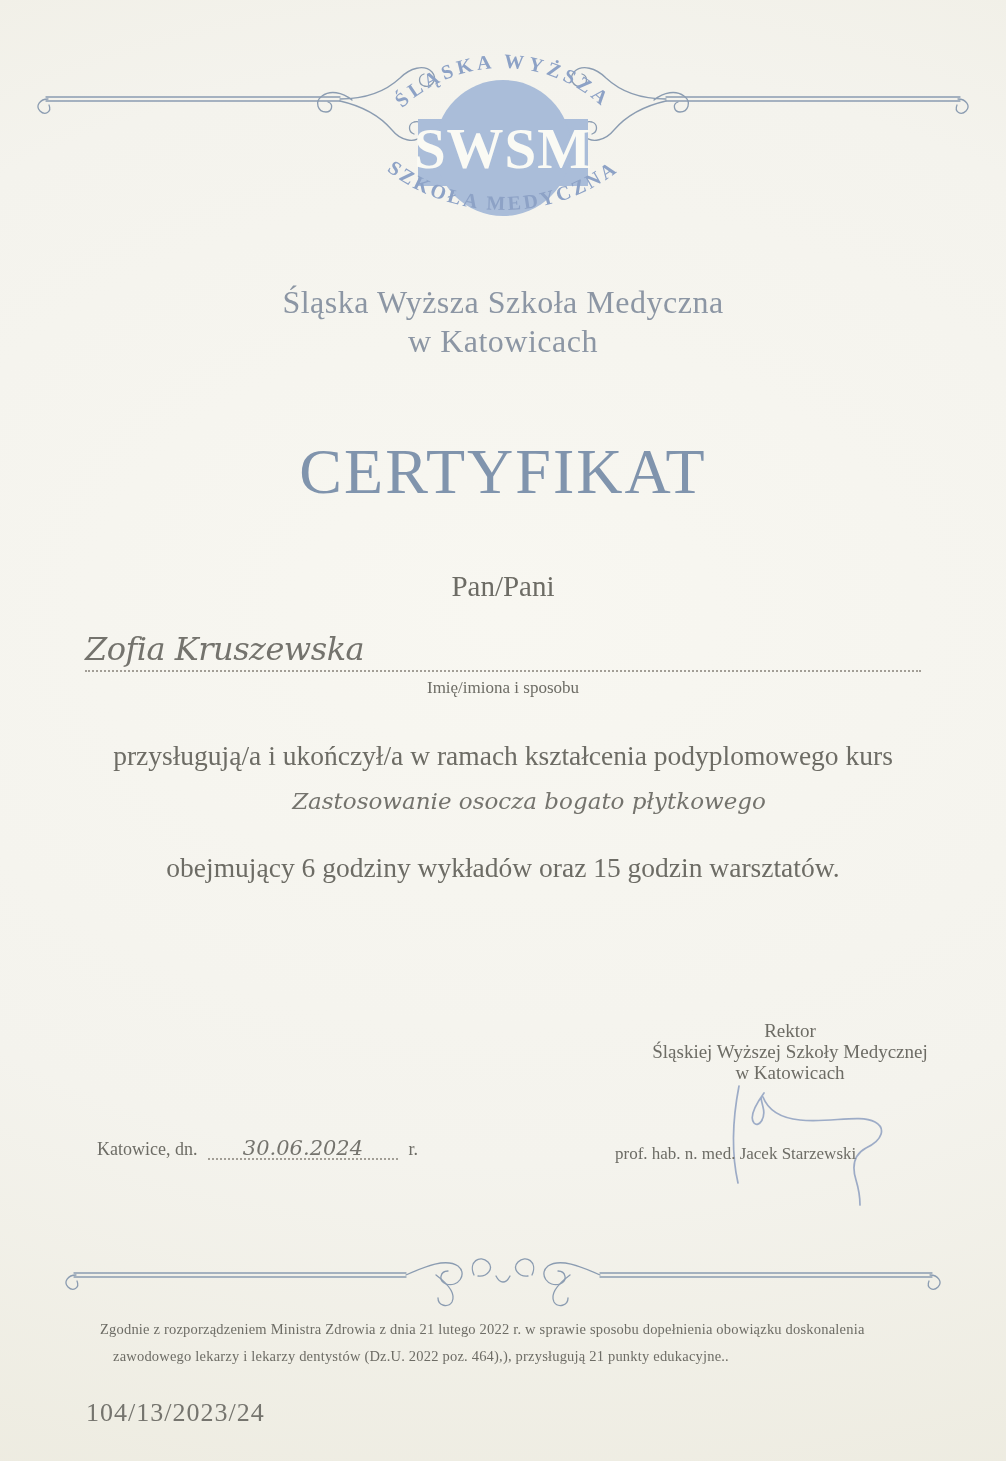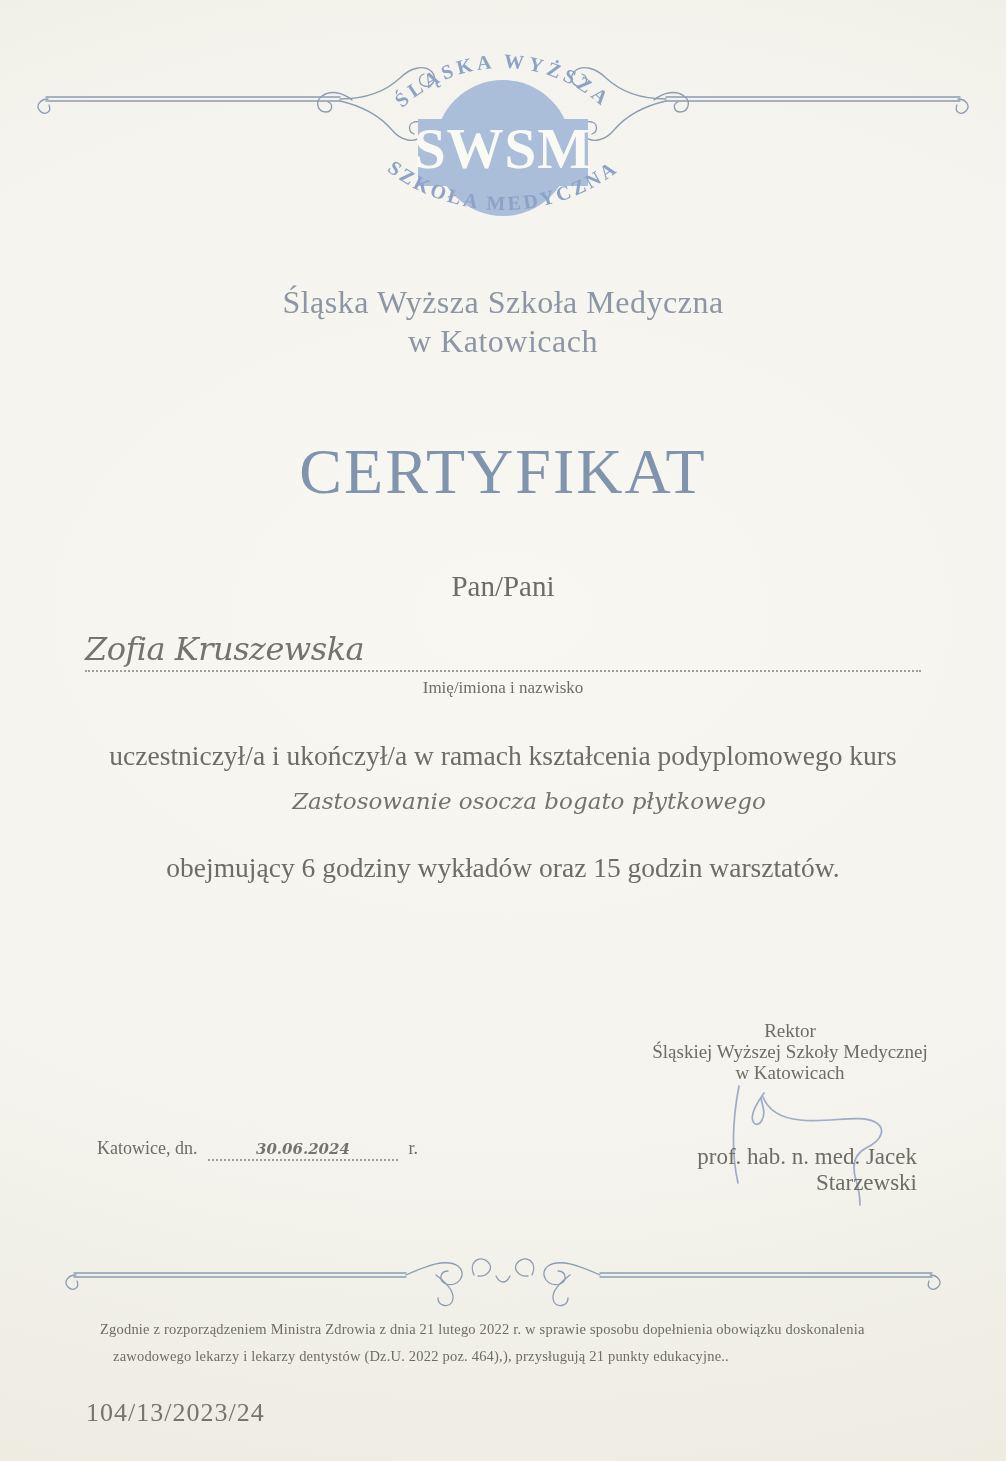--- a/index.html
+++ b/index.html
@@ -58,28 +58,28 @@
   }
   .recipient-name{font-size:32px;letter-spacing:-0.5px;}
   .name-label{top:678px;font-size:17px;}
   .statement{top:740px;font-size:27.5px;}
   .course-title{top:788px;font-size:23px;padding-left:26px;}
   .scope{top:852px;font-size:27.5px;}
   .signatory-block{
     left:640px;width:300px;top:1020px;text-align:center;
     font-size:19px;line-height:21px;
   }
-  .signer-name{left:597px;width:320px;top:1144px;text-align:right;font-size:23px;}
+  .signer-name{left:615px;width:320px;top:1144px;text-align:left;font-size:17px;}
   .date-line{
     left:97px;top:1138px;font-size:18px;white-space:nowrap;
   }
   .date-dots{
     display:inline-block;width:190px;margin:0 6px;
     border-bottom:2px dotted var(--dotted-line);
-    text-align:center;font-size:15px;line-height:20px;vertical-align:baseline;font-weight:bold;
+    text-align:center;font-size:21px;line-height:20px;vertical-align:baseline;
   }
   .legal{left:100px;top:1316px;width:780px;font-size:14.5px;line-height:27px;letter-spacing:0.2px;}
   .legal .indent{padding-left:13px;}
   .doc-number{left:86px;top:1398px;font-size:26px;color:#75746e;letter-spacing:1px;}
   .sig path{stroke:var(--signature-ink);fill:none;stroke-width:1.7px;stroke-linecap:round;opacity:.85;}
 </style>
 </head>
 <body>
 
 <div class="page">
@@ -127,23 +127,23 @@
     <div>w Katowicach</div>
   </div>
 
   <div class="abs center title">CERTYFIKAT</div>
 
   <div class="abs center salutation">Pan/Pani</div>
 
   <div class="abs name-line">
     <span class="script recipient-name">Zofia Kruszewska</span>
   </div>
-  <div class="abs center name-label">Imię/imiona i nazwisko</div>
+  <div class="abs center name-label">Imię/imiona i sposobu</div>
 
-  <div class="abs center statement">uczestniczył/a i ukończył/a w ramach kształcenia podyplomowego kurs</div>
+  <div class="abs center statement">przysługują/a i ukończył/a w ramach kształcenia podyplomowego kurs</div>
   <div class="abs center course-title script">Zastosowanie osocza bogato płytkowego</div>
   <div class="abs center scope">obejmujący 6 godziny wykładów oraz 15 godzin warsztatów.</div>
 
   <div class="abs signatory-block">
     <div>Rektor</div>
     <div>Śląskiej Wyższej Szkoły Medycznej</div>
     <div>w Katowicach</div>
   </div>
 
   <svg class="abs sig" style="left:690px;top:1062px;" width="210" height="170" viewBox="0 0 210 170">

